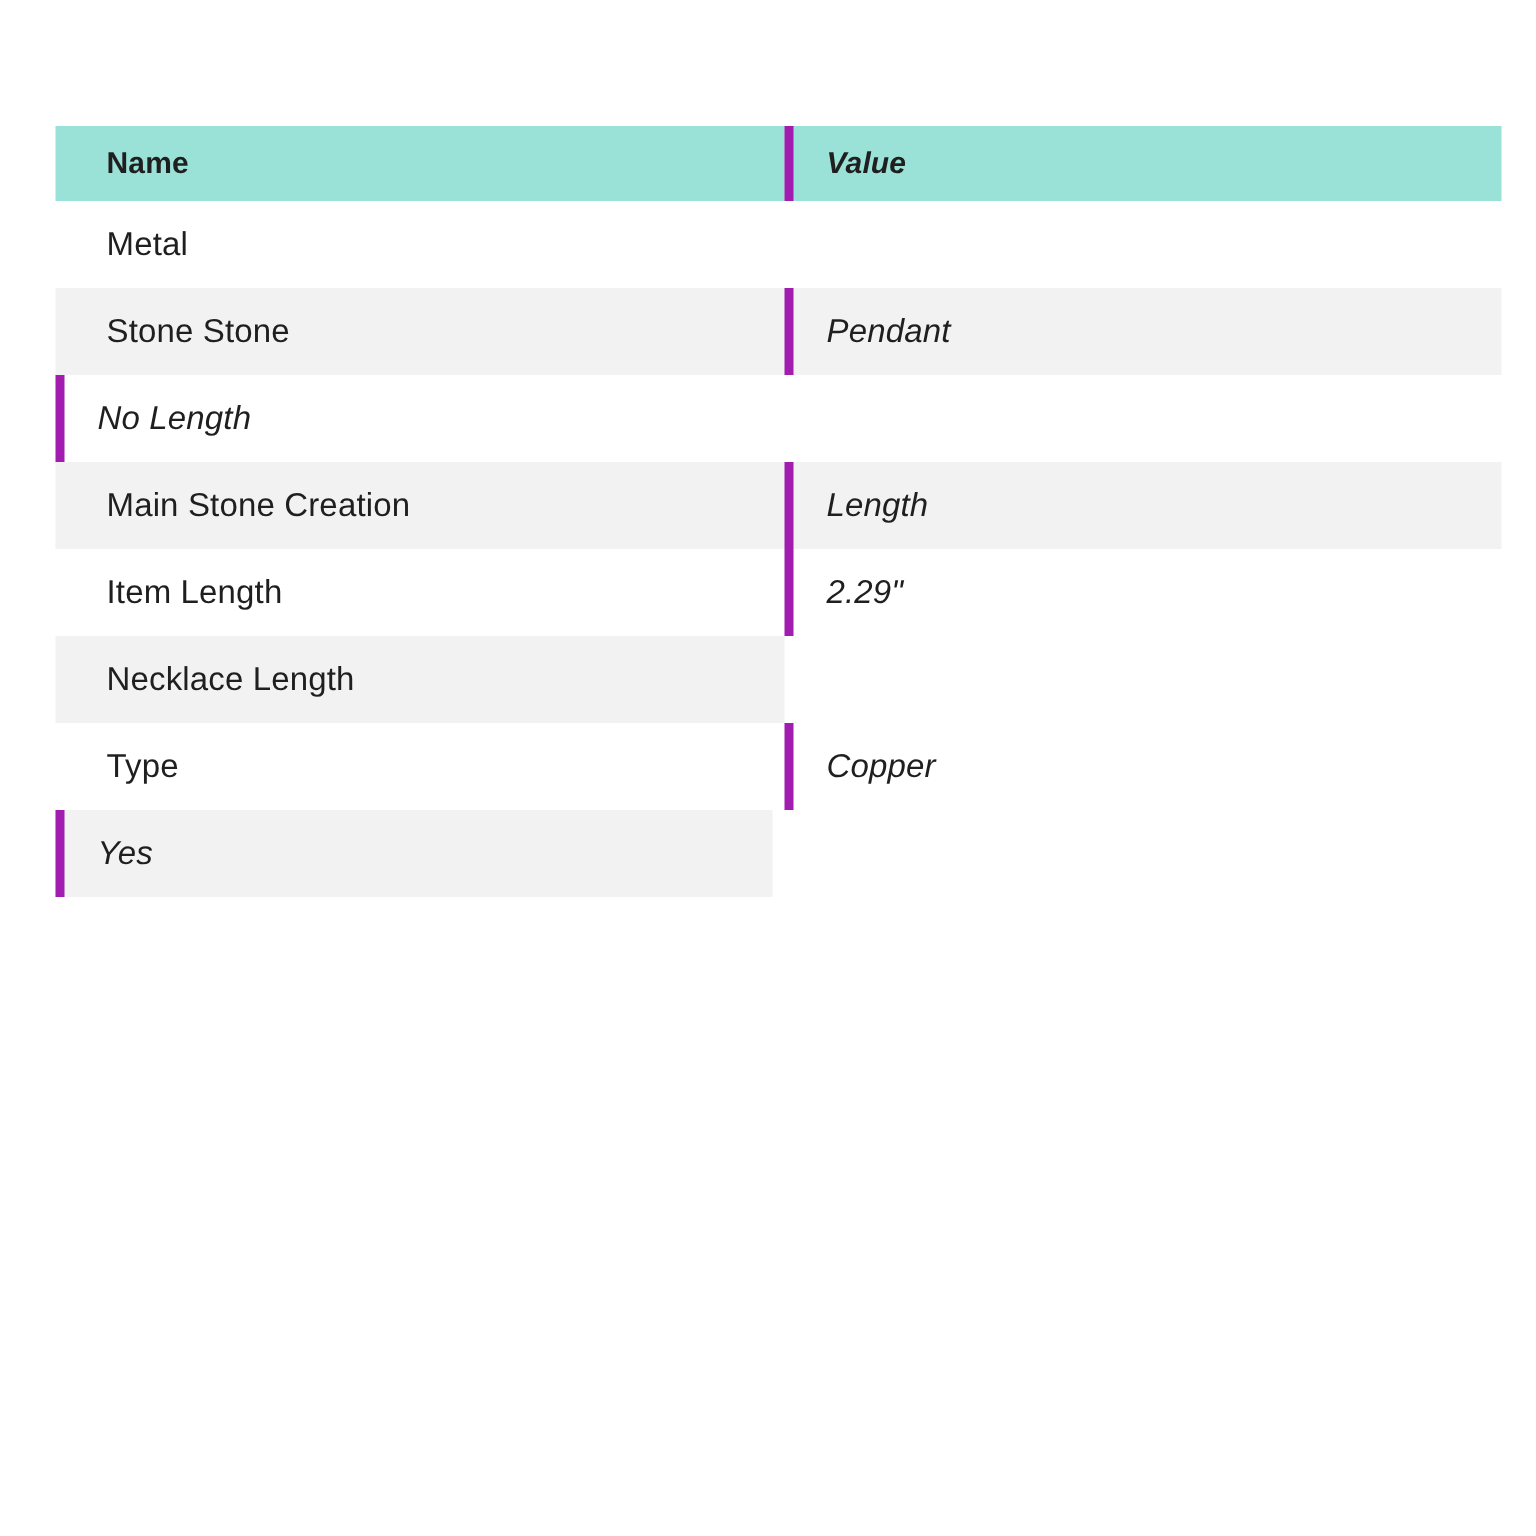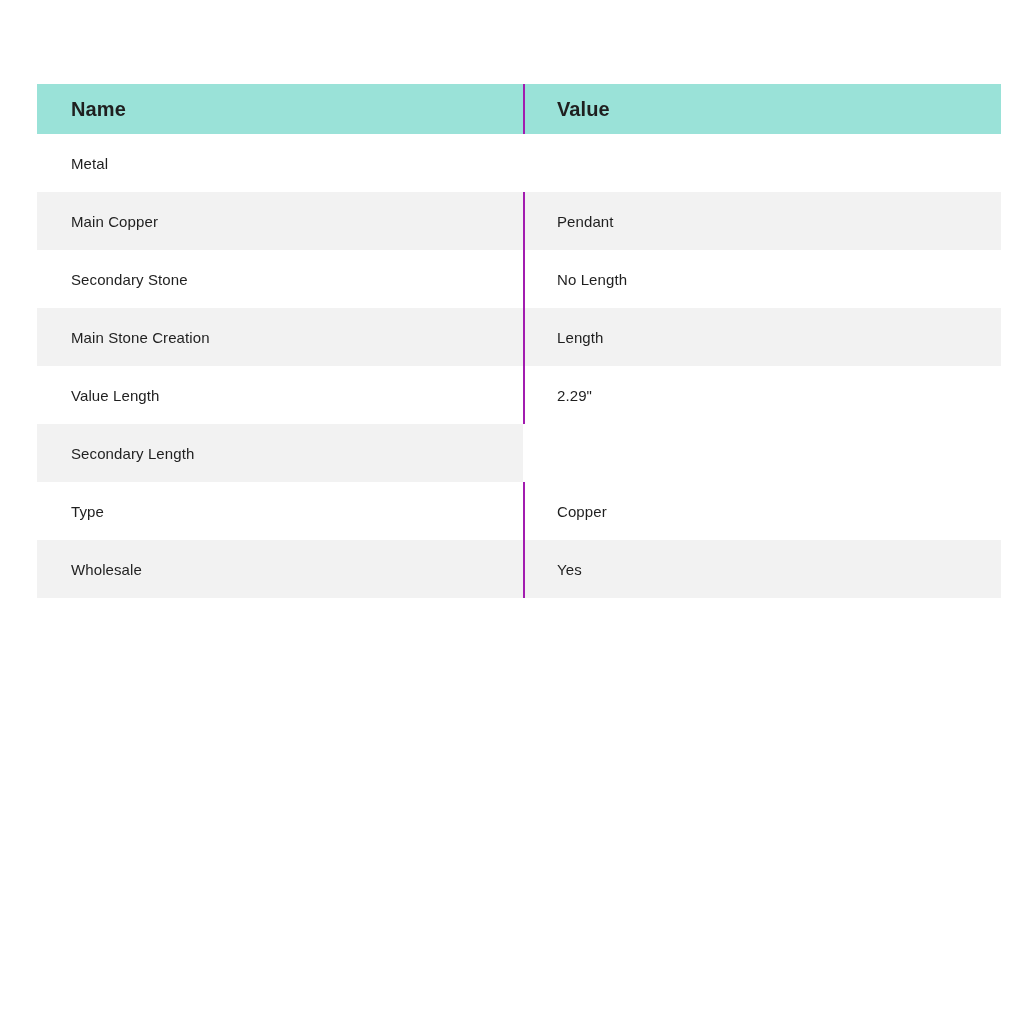--- a/index.html
+++ b/index.html
@@ -29,33 +29,34 @@
     flex-direction: row;
     height: 58px;
   }
   .row.header-row {
     height: 50px;
   }
   .cell {
     display: flex;
     align-items: center;
     box-sizing: border-box;
-    font-size: 15px;
+    font-size: 22px;
     letter-spacing: 0.1px;
     white-space: nowrap;
     overflow: hidden;
   }
   .name-col {
     width: 486px;
     padding-left: 34px;
   }
   .value-col {
     width: 478px;
-    padding-left: 32px;
-    border-left: 2px solid #a21caf;
+    padding-left: 22px;
+    border-left: 6px solid #a21caf;
+    font-style: italic;
   }
   .header-row .cell {
     background: var(--header-bg, #9ae2d8);
     font-weight: 700;
     font-size: 20px;
   }
   .body-row:nth-child(odd) .cell {
     background: var(--row-alt-bg, #f2f2f2);
   }
   .body-row:nth-child(even) .cell {
@@ -71,47 +72,45 @@
     <div class="row header-row">
       <div class="cell name-col">Name</div>
       <div class="cell value-col">Value</div>
     </div>
 
     <div class="row body-row">
       <div class="cell name-col">Metal</div>
     </div>
 
     <div class="row body-row">
-      <div class="cell name-col">Main Copper</div>
+      <div class="cell name-col">Stone Stone</div>
       <div class="cell value-col">Pendant</div>
     </div>
 
     <div class="row body-row">
-      <div class="cell name-col">Secondary Stone</div>
       <div class="cell value-col">No Length</div>
     </div>
 
     <div class="row body-row">
       <div class="cell name-col">Main Stone Creation</div>
       <div class="cell value-col">Length</div>
     </div>
 
     <div class="row body-row">
-      <div class="cell name-col">Value Length</div>
+      <div class="cell name-col">Item Length</div>
       <div class="cell value-col">2.29"</div>
     </div>
 
     <div class="row body-row">
-      <div class="cell name-col">Secondary Length</div>
+      <div class="cell name-col">Necklace Length</div>
     </div>
 
     <div class="row body-row">
       <div class="cell name-col">Type</div>
       <div class="cell value-col">Copper</div>
     </div>
 
     <div class="row body-row">
-      <div class="cell name-col">Wholesale</div>
       <div class="cell value-col">Yes</div>
     </div>
 
   </div>
 </div>
 
 </body></html>

